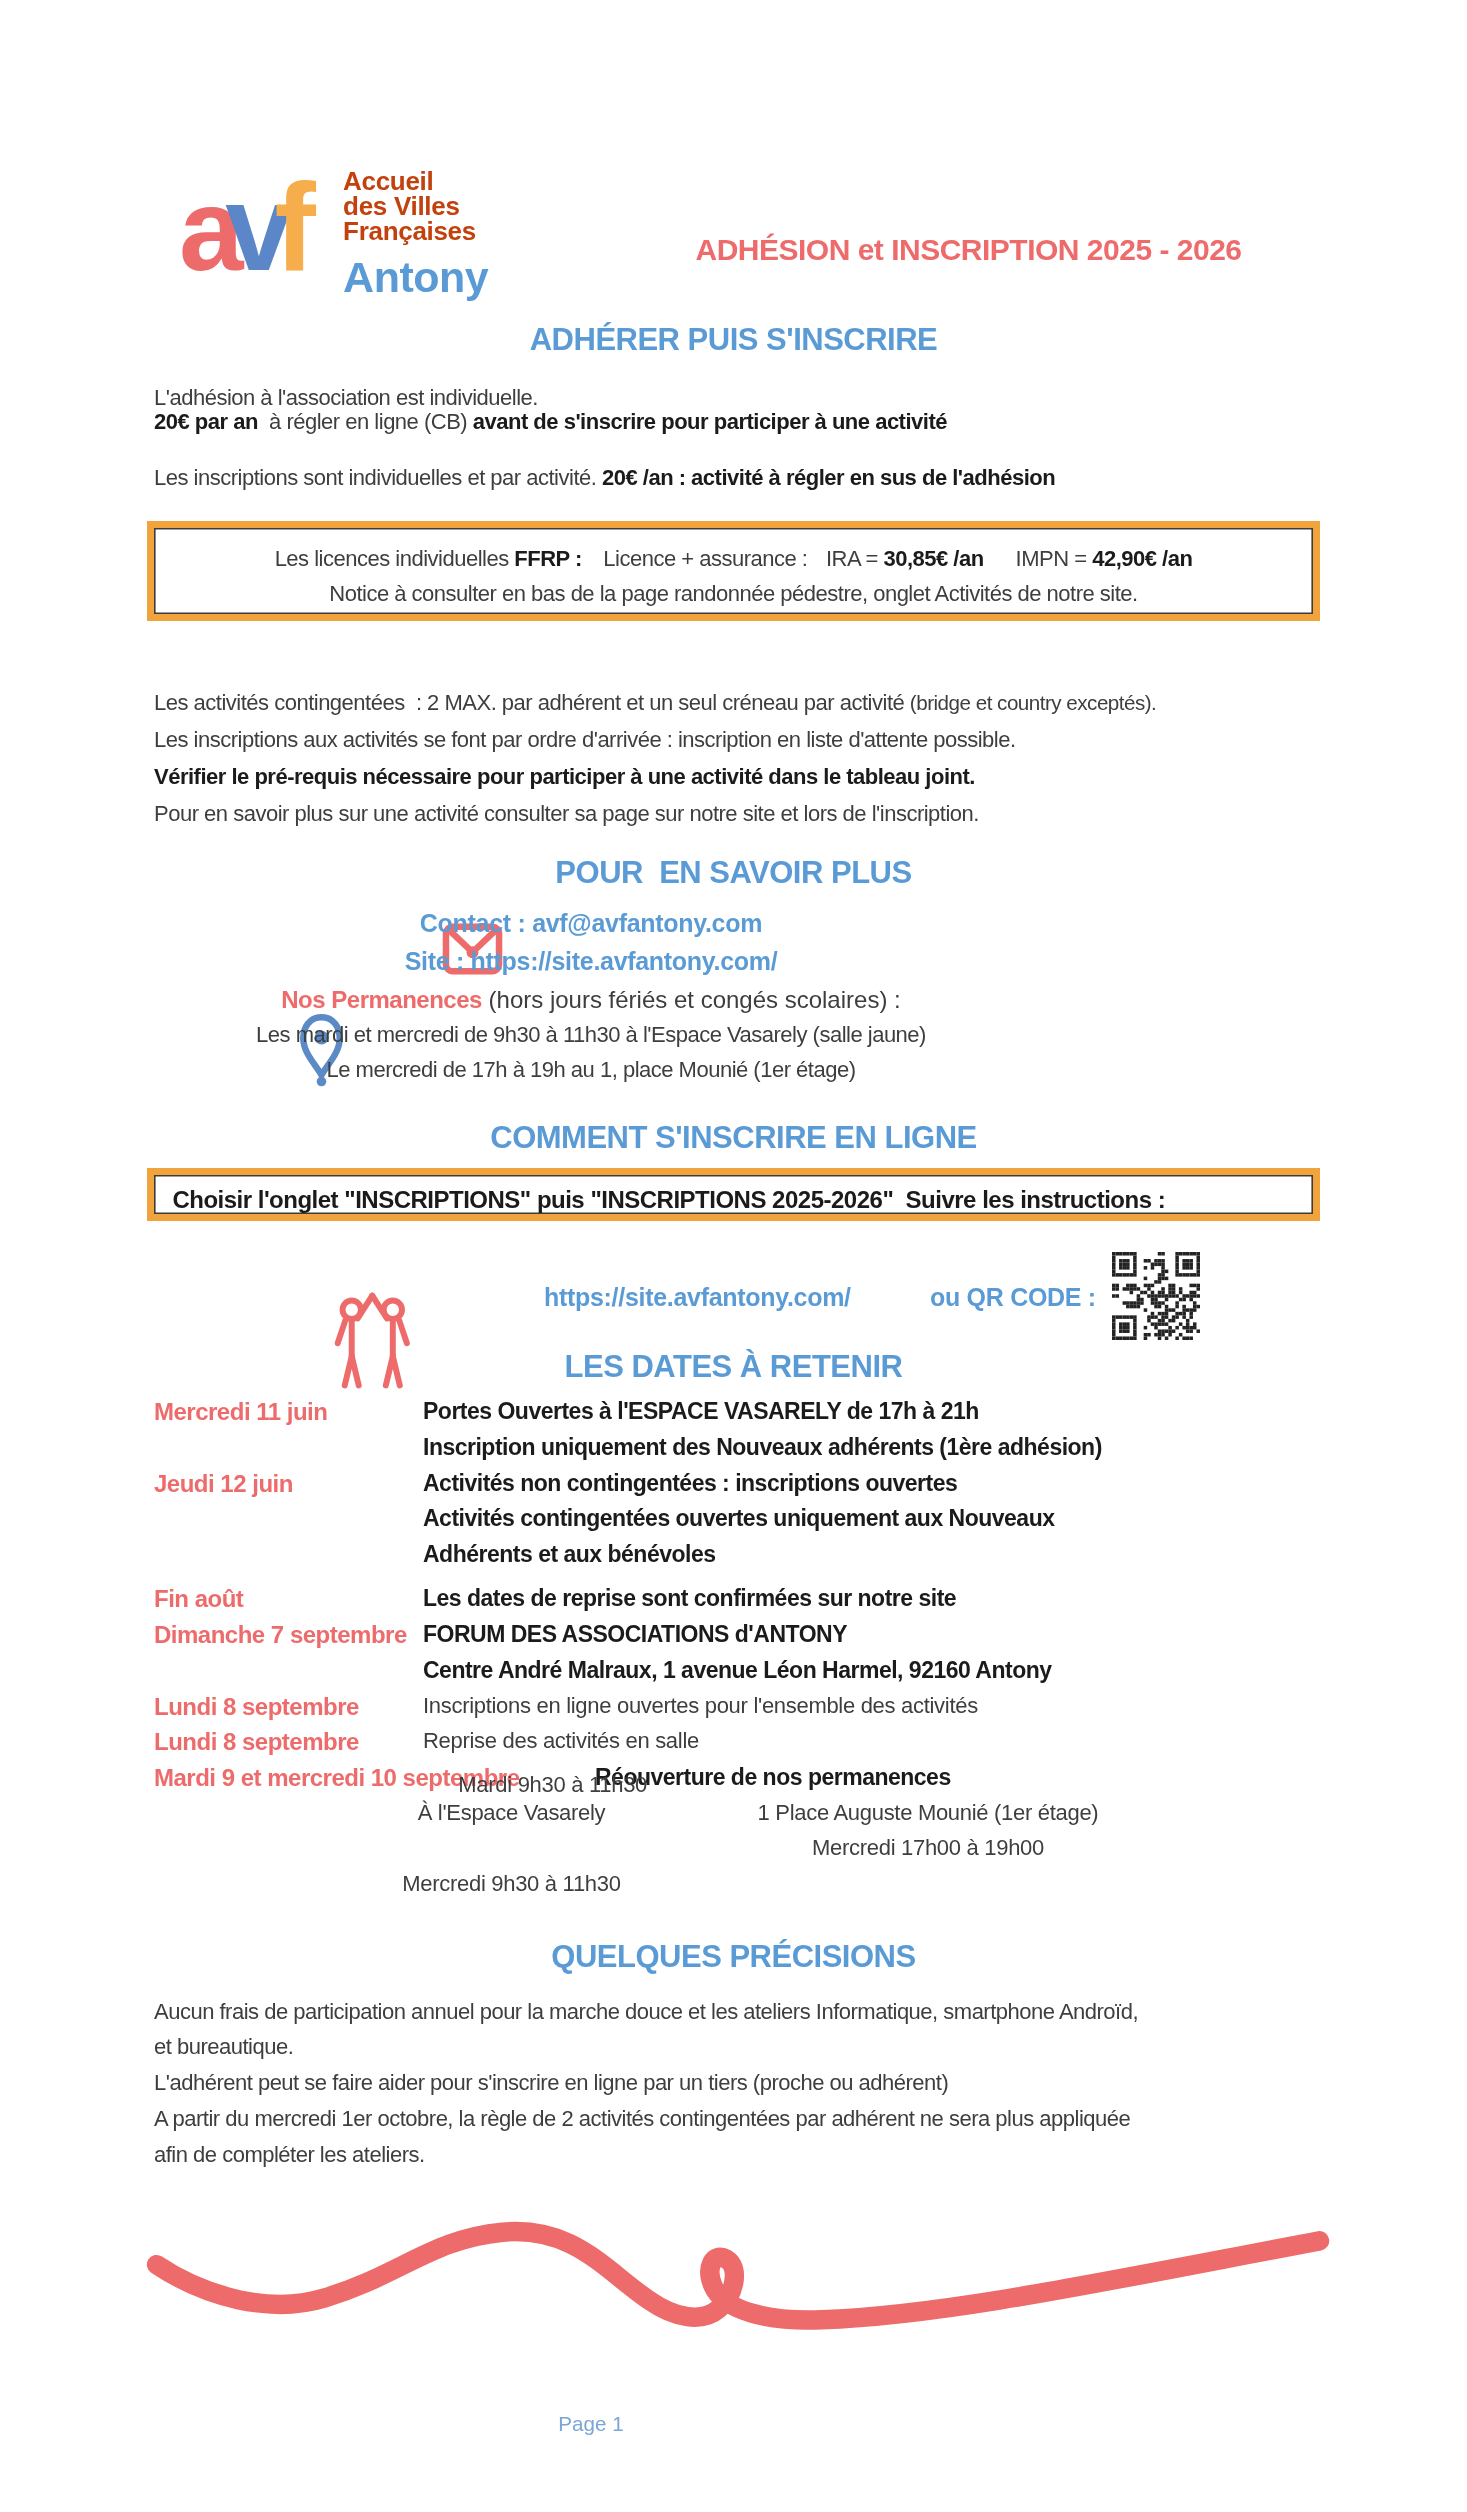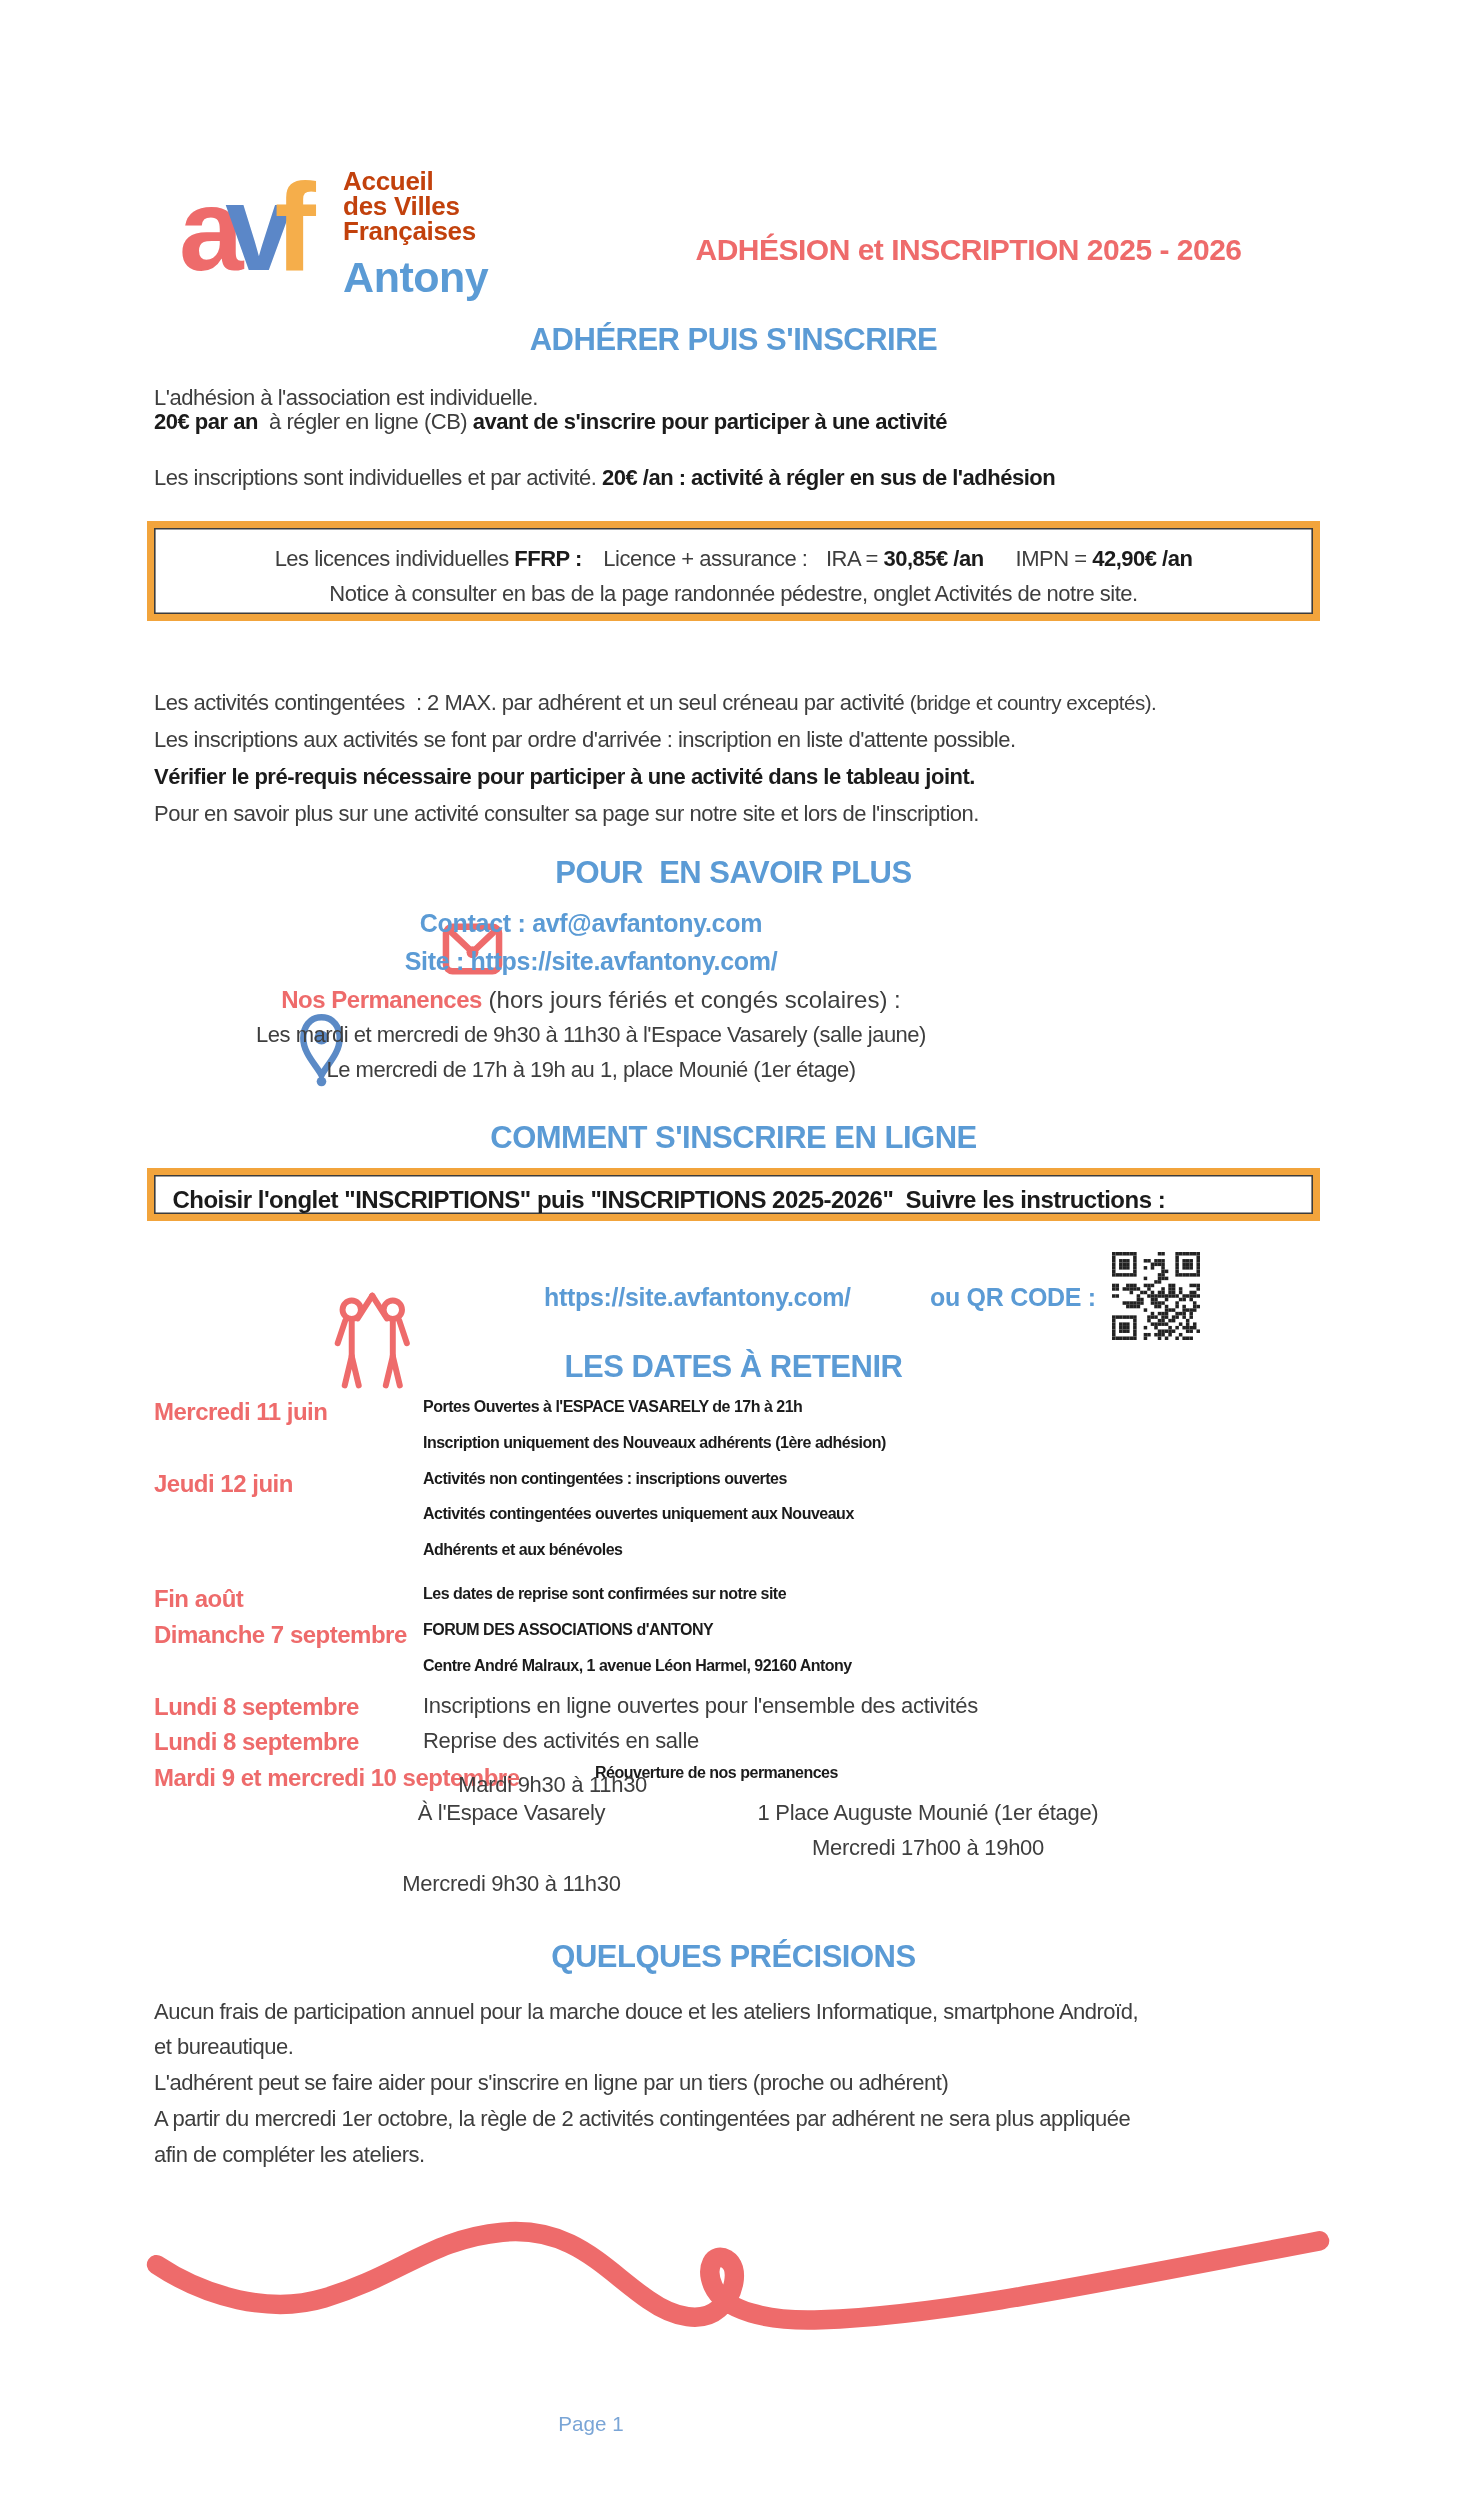--- a/index.html
+++ b/index.html
@@ -6,21 +6,21 @@
   .page{position:relative;width:1467px;height:2512px;background:#ffffff;
         font-family:"Liberation Sans",sans-serif;overflow:hidden;margin:0 auto;}
   .abs{position:absolute;white-space:pre;line-height:1.15;}
   
   .body41{font-size:22px;color:#3e3e3e;letter-spacing:-0.5px;}
   .bold{font-weight:700;color:#1b1b1b;}
   .h{left:0;width:1467px;text-align:center;font-size:31px;font-weight:700;color:#5b9bd5;letter-spacing:-0.5px;}
   .title{font-size:30px;font-weight:700;color:#ee6b6b;letter-spacing:-0.5px;text-align:center;}
   .bluebold{font-size:25px;font-weight:700;color:#5b9bd5;letter-spacing:-0.3px;}
   .datelbl{font-size:24px;font-weight:700;color:#ee6b6b;letter-spacing:-0.5px;}
-  .desc{font-size:16px;font-weight:700;color:#1b1b1b;letter-spacing:-0.5px;}
+  .desc{font-size:23px;font-weight:700;color:#1b1b1b;letter-spacing:-0.5px;}
   .descr{font-size:22px;font-weight:400;color:#3e3e3e;letter-spacing:-0.3px;}
   .small38{font-size:20.6px;}
   .ctrfull{left:0;width:1182px;text-align:center;}
   .pagenum{font-size:20.6px;color:#7aa5d6;}
   
   .obox{position:absolute;left:147px;width:1173px;box-sizing:border-box;
         border:7.6px solid #f2a43c;box-shadow:inset 0 0 0 1.6px #3c3c3c;background:#fff;}
   .obox .inner{padding-top:13px;text-align:center;line-height:35px;border-radius:23px;}
   .obox2 .inner2{padding:9.7px 0 0 18.4px;text-align:left;line-height:30px;}
   

